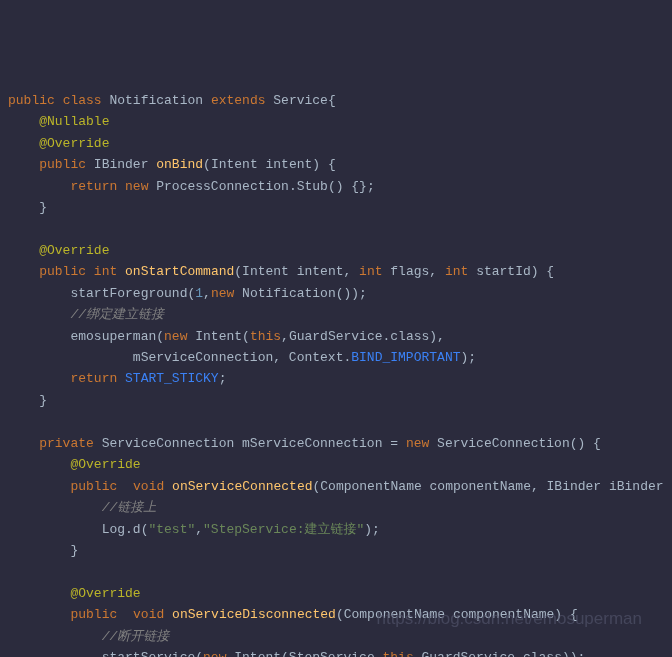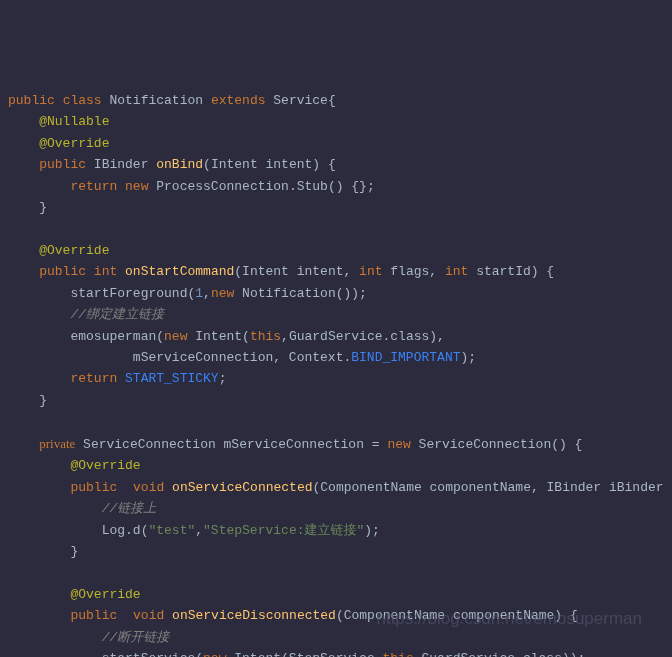--- a/index.html
+++ b/index.html
@@ -15,21 +15,21 @@
       color: #a9b7c6;
       padding: 4px 8px;
       white-space: pre;
       overflow: hidden;
       width: 672px;
       height: 657px;
     }
     .kw-public { color: #cc7832; }
     .kw-class { color: #cc7832; }
     .kw-extends { color: #cc7832; }
-    .kw-private { color: #cc7832; font-family: Liberation Serif, serif; }
+    .kw-private { color: #cc7832; }
     .kw-return { color: #cc7832; }
     .kw-new { color: #cc7832; font-family: Liberation Mono, monospace; }
     .kw-int { color: #cc7832; }
     .kw-void { color: #cc7832; margin-left: 8px; }
     .kw-this { color: #cc7832; }
     .annotation { color: #bbb529; }
     .class-name { color: #a9b7c6; }
     .method-decl { color: #ffc66d; }
     .string { color: #6a8759; }
     .number { color: #6897bb; }

